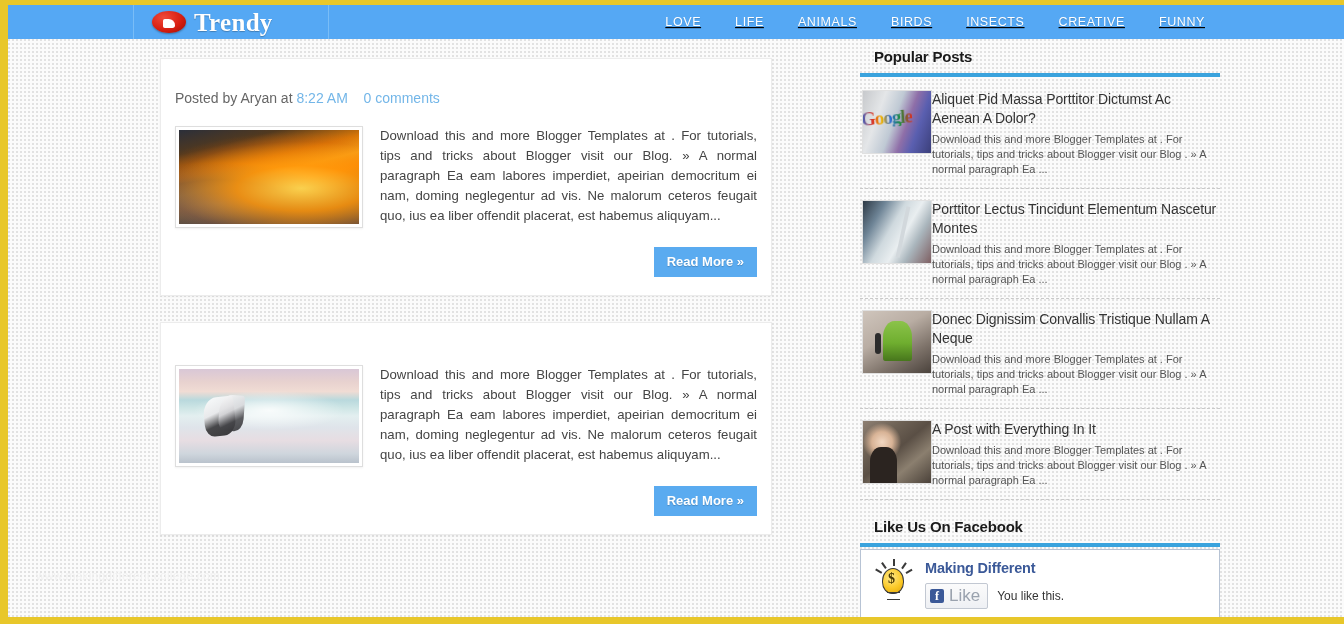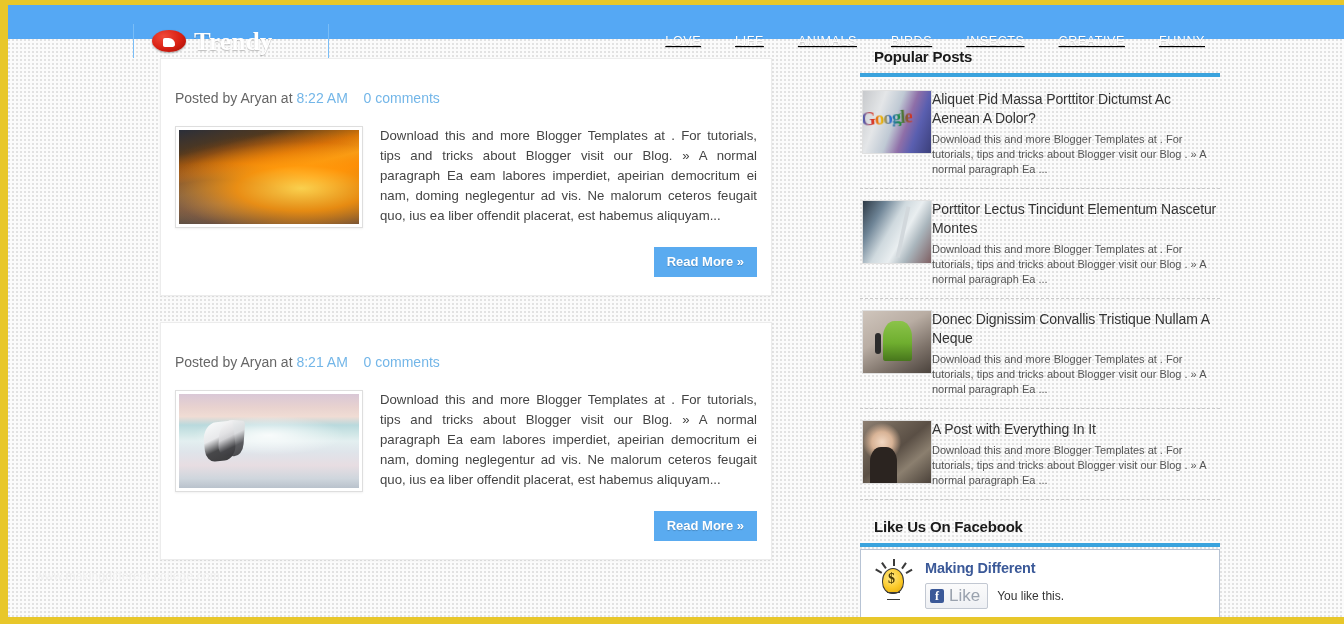--- a/index.html
+++ b/index.html
@@ -54,21 +54,21 @@
 
   
   .header {
     position: absolute;
     left: 0; top: 5px; width: 1344px; height: 34px;
     background: #55a8f4;
     z-index: 30;
   }
   .header-inner {
     position: relative;
-    width: 1344px; height: 34px; margin-top: 19px;
+    width: 1344px; height: 34px;
   }
   .logo-box {
     position: absolute;
     left: 133px; top: 0;
     width: 196px; height: 34px;
     border-left: 1px solid #79bdf7;
     border-right: 1px solid #79bdf7;
     display: flex; align-items: center;
   }
   .logo-mark {
@@ -477,26 +477,20 @@
           <div class="img img-sunset"></div>
         </div>
         <p class="excerpt">Download this and more Blogger Templates at . For tutorials, tips and tricks about Blogger visit our Blog. » A normal paragraph Ea eam labores imperdiet, apeirian democritum ei nam, doming neglegentur ad vis. Ne malorum ceteros feugait quo, ius ea liber offendit placerat, est habemus aliquyam...</p>
       </div>
       <div class="post-foot">
         <a class="read-more" href="#">Read More »</a>
       </div>
     </article>
 
     <article class="post">
-      <div class="post-meta">
-        <span>Posted by Aryan at</span>
-        <span class="lnk">8:21 AM</span>
-        <span class="sep"></span>
-        <span class="lnk">0 comments</span>
-      </div>
       <div class="post-body">
         <div class="thumb">
           <div class="img img-beach"></div>
         </div>
         <p class="excerpt">Download this and more Blogger Templates at . For tutorials, tips and tricks about Blogger visit our Blog. » A normal paragraph Ea eam labores imperdiet, apeirian democritum ei nam, doming neglegentur ad vis. Ne malorum ceteros feugait quo, ius ea liber offendit placerat, est habemus aliquyam...</p>
       </div>
       <div class="post-foot">
         <a class="read-more" href="#">Read More »</a>
       </div>
     </article>

